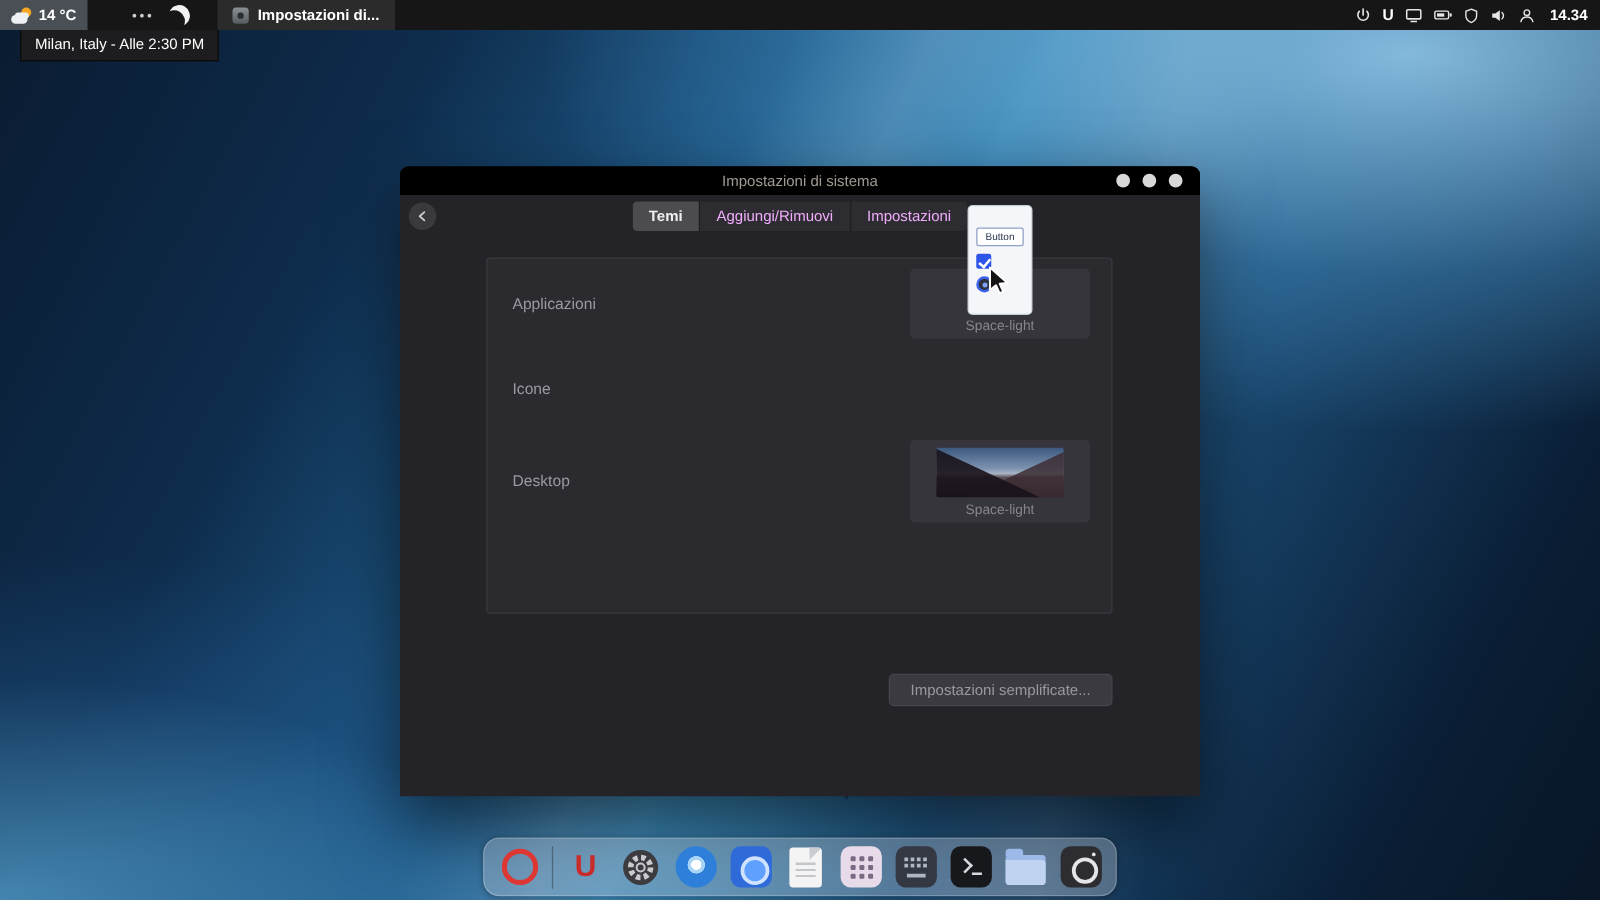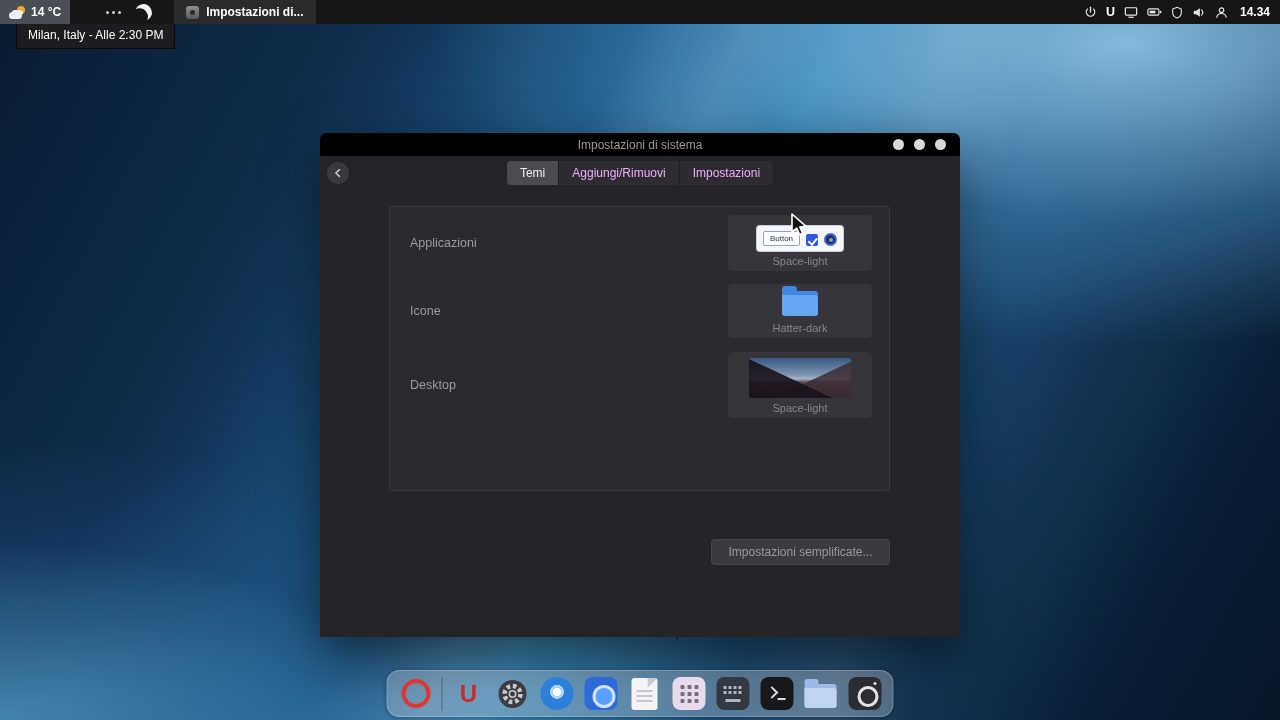--- a/index.html
+++ b/index.html
@@ -61,40 +61,40 @@
   .title{ font-size:12px; color:#a09a90; }
   .controls{ position:absolute; right:14px; top:6px; display:flex; gap:10px; }
   .wdot{ width:11px; height:11px; border-radius:50%; background:#d9d9d9; }
 
   .tabrow{ position:relative; height:34px; margin-top:3px; }
   .backbtn{ position:absolute; left:7px; top:3px; width:22px; height:22px; border-radius:50%;
     background:#3a3a3e; border:none; display:flex; align-items:center; justify-content:center; cursor:pointer; }
   .tabs{ position:absolute; left:50%; top:2px; transform:translateX(-50%);
     display:flex; gap:1px; background:#1e1e21; border-radius:4px; overflow:hidden; }
   .tab{ padding:5px 13px; font-size:12px; background:#2d2d31; color:#f0abfc; cursor:pointer; }
-  .tab.active{ background:#4b4b50; color:#efefef; }
+  .tab.active{ background:#4b4b50; color:#efefef;font-weight:bold; }
 
   .card{
     position:absolute; left:69px; top:73px; width:501px; height:285px;
     background:#2a2a2f; border:1px solid #38383e; border-radius:3px;
     display:flex; flex-direction:column; padding:3px 0;
   }
   .srow{ display:flex; align-items:center; justify-content:space-between; padding:0 17px 0 20px; }
   .srow.r1{ height:64px; } .srow.r2{ height:66px; } .srow.r3{ height:70px; } .srow.r4{ height:77px; }
   .rlabel{ font-size:12.5px; color:#9a9aa0; }
   .pbox{
     width:144px; background:#35353b; border-radius:4px; cursor:pointer;
     display:flex; flex-direction:column; align-items:center; justify-content:flex-end;
     padding:6px 4px 4px; gap:4px;
   }
   .pbox .pvalue{ font-size:11px; color:#85858c; white-space:nowrap; }
   .r1 .pbox{ height:54px; } .r2 .pbox{ height:56px; } .r3 .pbox{ height:54px; } .r4 .pbox{ height:66px; }
 
-  .widgetstrip{ display:flex; align-items:flex-end; gap:6px; background:#f4f6f9; border-radius:3px;
-    padding:5px 6px; box-shadow:0 0 0 1px #c8d0da; }
+  .widgetstrip{ display:flex; align-items:flex-start; gap:6px; background:#f4f6f9; border-radius:3px;
+    padding:17px 6px; box-shadow:0 0 0 1px #c8d0da;flex-direction:column; }
   .mini-button{ font-size:8px; color:#26324a; background:#fff; border:1px solid #8fa2c4; border-radius:2px; padding:2px 6px; }
   .mini-check{ width:12px; height:12px; border-radius:2px; background:#2d55e8; position:relative; }
   .mini-check::after{ content:""; position:absolute; left:3.5px; top:1.5px; width:3.5px; height:6.5px;
     border:solid #fff; border-width:0 2px 2px 0; transform:rotate(40deg); }
   .mini-radio{ width:13px; height:13px; border-radius:50%; background:#2c313c; border:2px solid #3d63ea; position:relative; }
   .mini-radio::after{ content:""; position:absolute; left:2.5px; top:2.5px; width:4px; height:4px; border-radius:50%; background:#7fa2ff; }
 
   .folder{ width:36px; height:25px; background:#3f87e0; border-radius:3px; position:relative; margin-bottom:2px; }
   .folder::before{ content:""; position:absolute; top:-5px; left:0; width:15px; height:7px; background:#3f87e0; border-radius:3px 3px 0 0; }
   .folder::after{ content:""; position:absolute; left:0; right:0; top:4px; bottom:0; background:#65a5f2; border-radius:0 3px 3px 3px; }
@@ -249,24 +249,20 @@
             <span class="mini-button">Button</span>
             <span class="mini-check"></span>
             <span class="mini-radio"></span>
           </div>
           <span class="pvalue">Space-light</span>
         </div>
       </div>
 
       <div class="srow r3">
         <span class="rlabel">Icone</span>
-        <div class="pbox">
-          <span class="folder"></span>
-          <span class="pvalue">Hatter-dark</span>
-        </div>
       </div>
 
       <div class="srow r4">
         <span class="rlabel">Desktop</span>
         <div class="pbox">
           <span class="thumb"></span>
           <span class="pvalue">Space-light</span>
         </div>
       </div>
 

